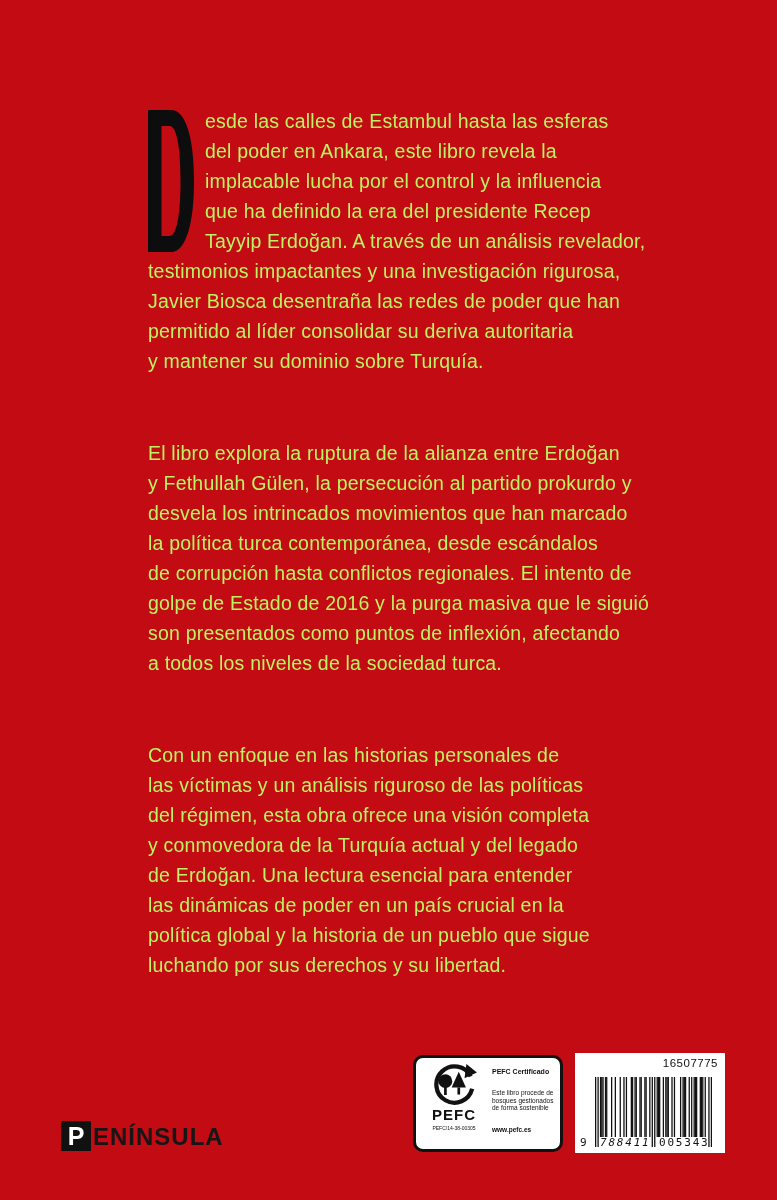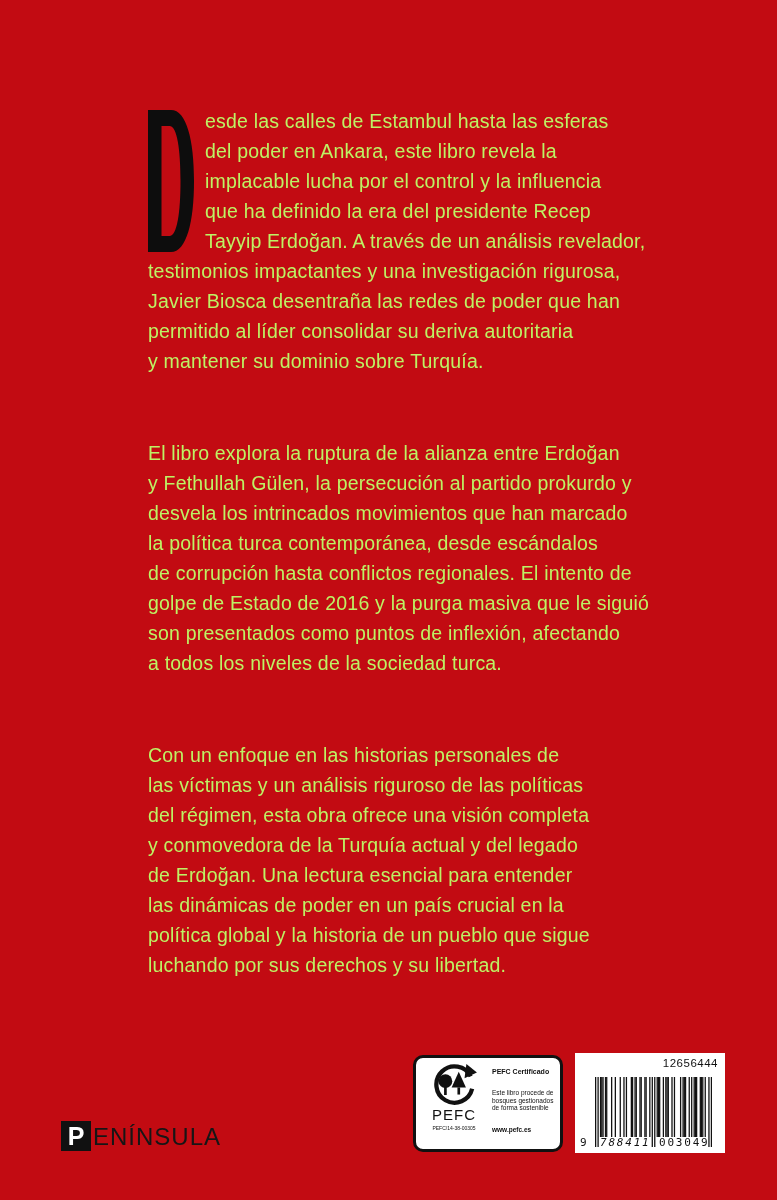--- a/index.html
+++ b/index.html
@@ -31,21 +31,21 @@
     display:flex; align-items:center;
   }
   .publisher-square {
     width:30px; height:30px;
     background:#111;
     color:#FFFFFF;
     display:flex; align-items:center; justify-content:center;
     font-weight:bold; font-size:25px; line-height:1;
   }
   .publisher-name {
-    color:#161616; font-weight:normal;
+    color:#161616; font-weight:bold;
     font-size:24px; letter-spacing:1px;
     margin-left:2px; line-height:1;
     padding-top:2px;
   }
 
   
   .pefc {
     position:absolute; left:413px; top:1055px;
     width:150px; height:97px;
     background:#FFFFFF;
@@ -54,21 +54,21 @@
     box-sizing:border-box;
     display:flex;
     padding:6px 5px 5px 7px;
     color:#111;
   }
   .pefc-left {
     width:62px;
     display:flex; flex-direction:column; align-items:center;
   }
   .pefc-mark { width:46px; height:42px; }
-  .pefc-wordmark { font-weight:normal; font-size:15px; letter-spacing:1px; line-height:1; margin-top:1px; }
+  .pefc-wordmark { font-weight:bold; font-size:15px; letter-spacing:1px; line-height:1; margin-top:1px; }
   .pefc-code { font-size:5px; margin-top:3px; white-space:nowrap; }
   .pefc-right {
     flex:1; padding-left:7px; padding-top:4px;
     display:flex; flex-direction:column;
   }
   .pefc-title { font-weight:bold; font-size:7px; }
   .pefc-desc { font-size:6.5px; line-height:7.5px; white-space:pre-line; margin-top:14px; }
   .pefc-url { font-size:6.5px; font-weight:bold; margin-top:14px; }
 
   
@@ -155,21 +155,21 @@
   <div class="pefc-right">
     <div class="pefc-title">PEFC Certificado</div>
     <div class="pefc-desc">Este libro procede de
 bosques gestionados
 de forma sostenible</div>
     <div class="pefc-url">www.pefc.es</div>
   </div>
 </div>
 
 <div class="barcode">
-  <div class="barcode-number-top">12656444</div>
+  <div class="barcode-number-top">16507775</div>
   <svg id="barcode-bars" class="barcode-bars" width="117" height="70" viewBox="0 0 117 70">
       <rect x="0.00" y="0" width="1.28" height="70" fill="#111"></rect>
       <rect x="2.46" y="0" width="1.28" height="70" fill="#111"></rect>
       <rect x="4.93" y="0" width="1.28" height="60" fill="#111"></rect>
       <rect x="6.16" y="0" width="1.28" height="60" fill="#111"></rect>
       <rect x="7.39" y="0" width="1.28" height="60" fill="#111"></rect>
       <rect x="9.85" y="0" width="1.28" height="60" fill="#111"></rect>
       <rect x="11.08" y="0" width="1.28" height="60" fill="#111"></rect>
       <rect x="16.01" y="0" width="1.28" height="60" fill="#111"></rect>
       <rect x="19.71" y="0" width="1.28" height="60" fill="#111"></rect>
@@ -207,14 +207,14 @@
       <rect x="100.99" y="0" width="1.28" height="60" fill="#111"></rect>
       <rect x="104.68" y="0" width="1.28" height="60" fill="#111"></rect>
       <rect x="105.92" y="0" width="1.28" height="60" fill="#111"></rect>
       <rect x="107.15" y="0" width="1.28" height="60" fill="#111"></rect>
       <rect x="109.61" y="0" width="1.28" height="60" fill="#111"></rect>
       <rect x="113.31" y="0" width="1.28" height="70" fill="#111"></rect>
       <rect x="115.77" y="0" width="1.28" height="70" fill="#111"></rect>
     </svg>
   <span class="barcode-digit bd-prefix">9</span>
   <span class="barcode-digit bd-g1">788411</span>
-  <span class="barcode-digit bd-g2">003049</span>
+  <span class="barcode-digit bd-g2">005343</span>
 </div>
 
 </body></html>

